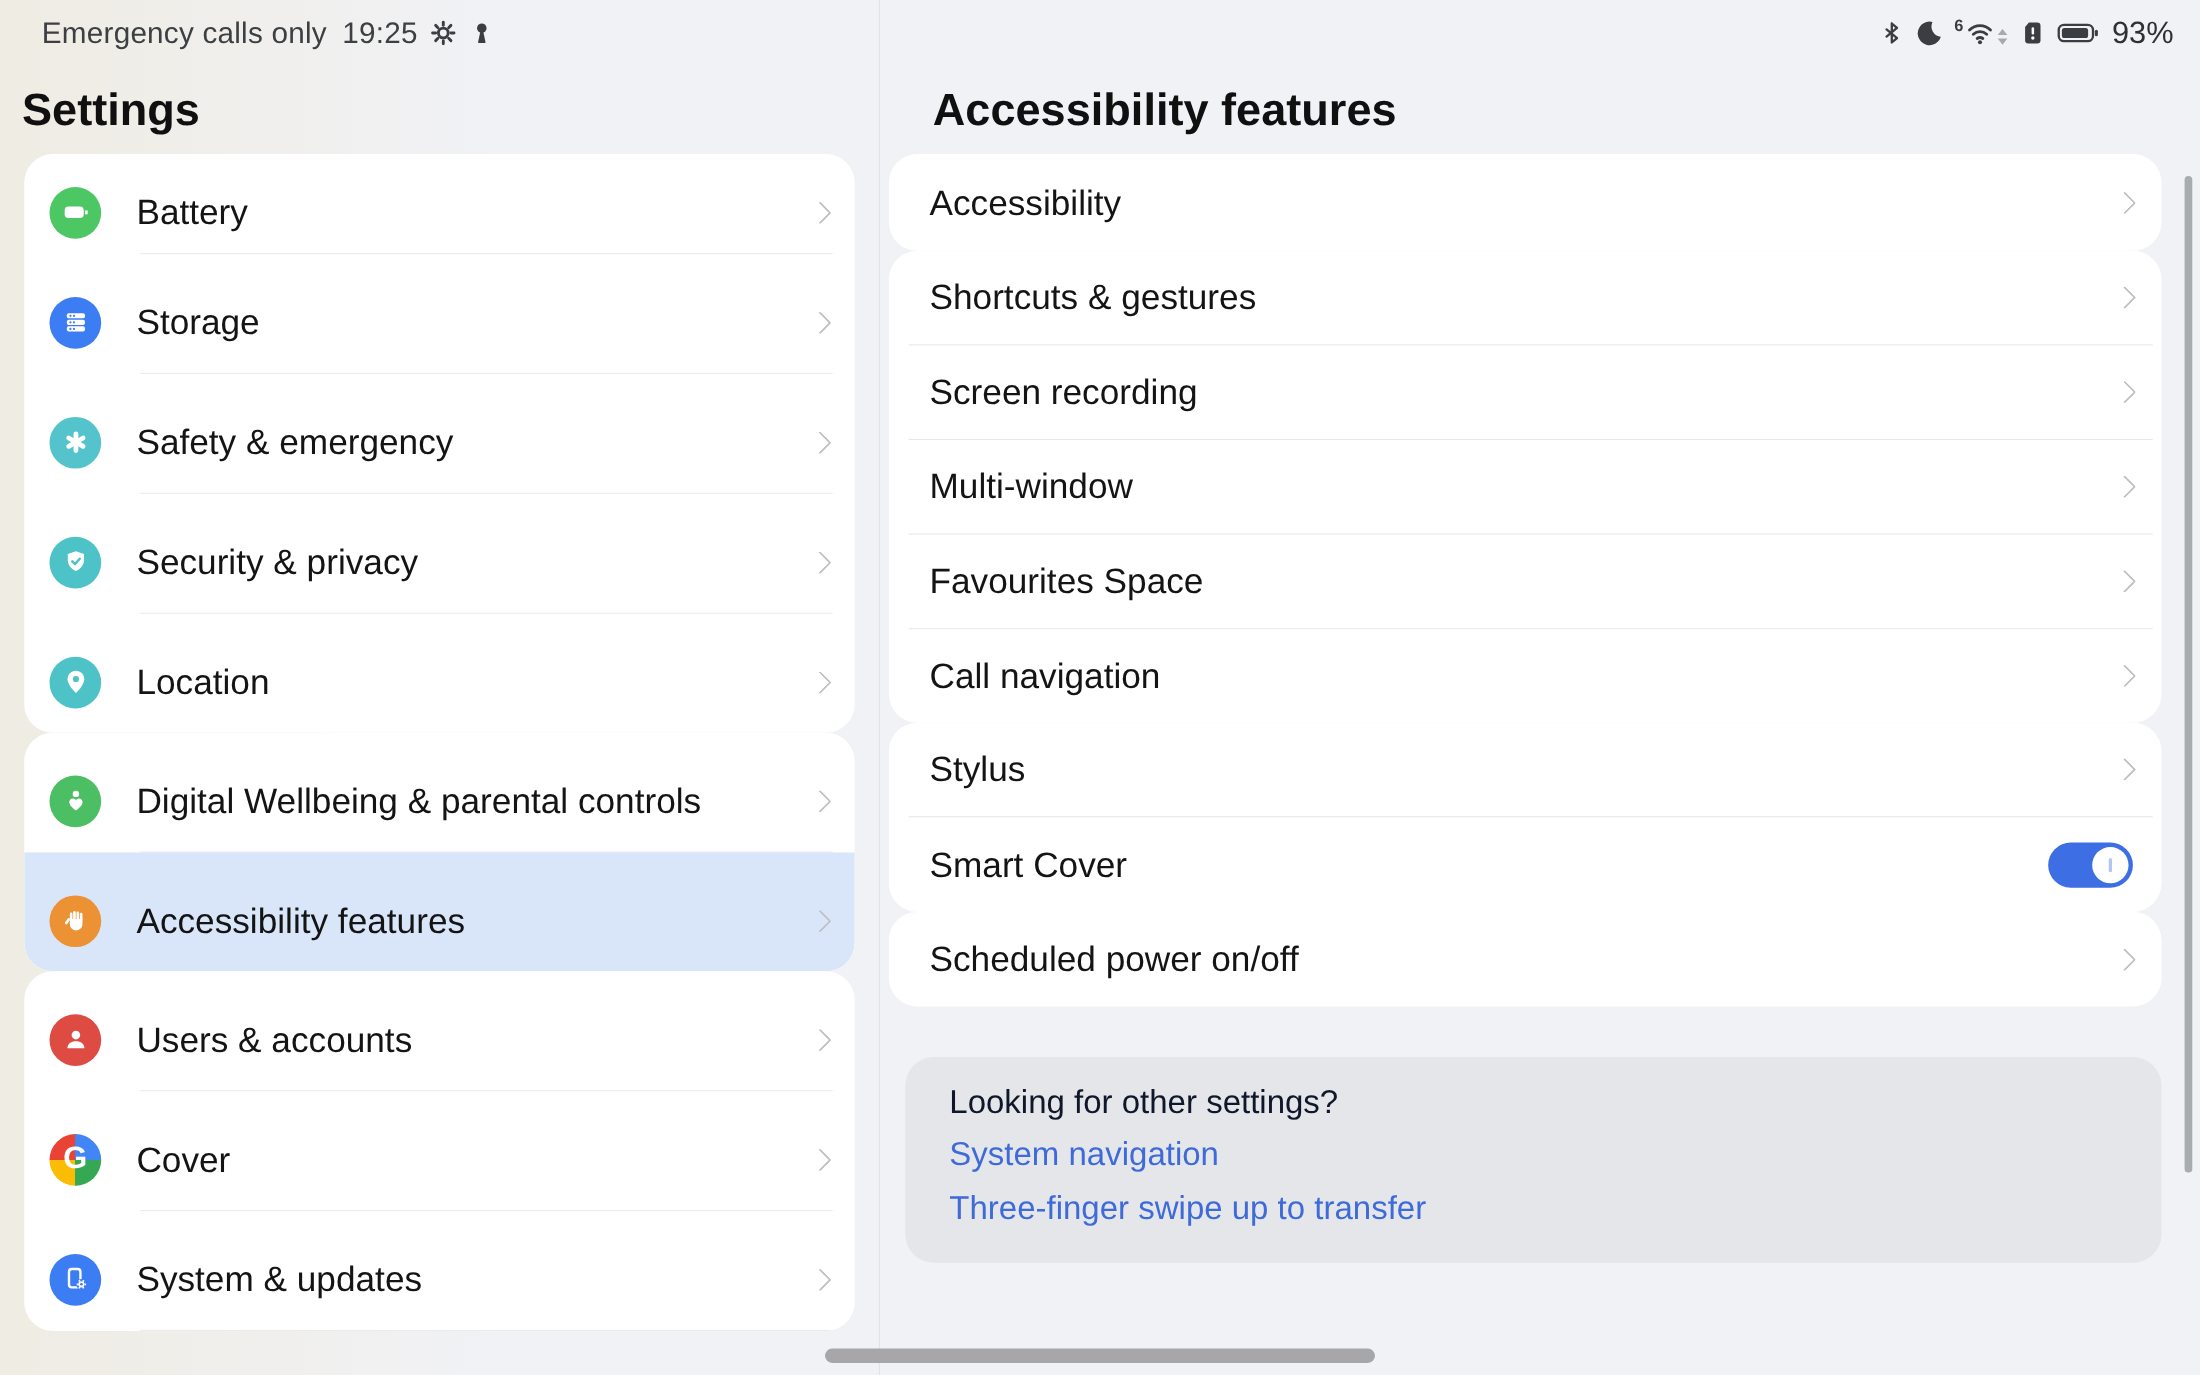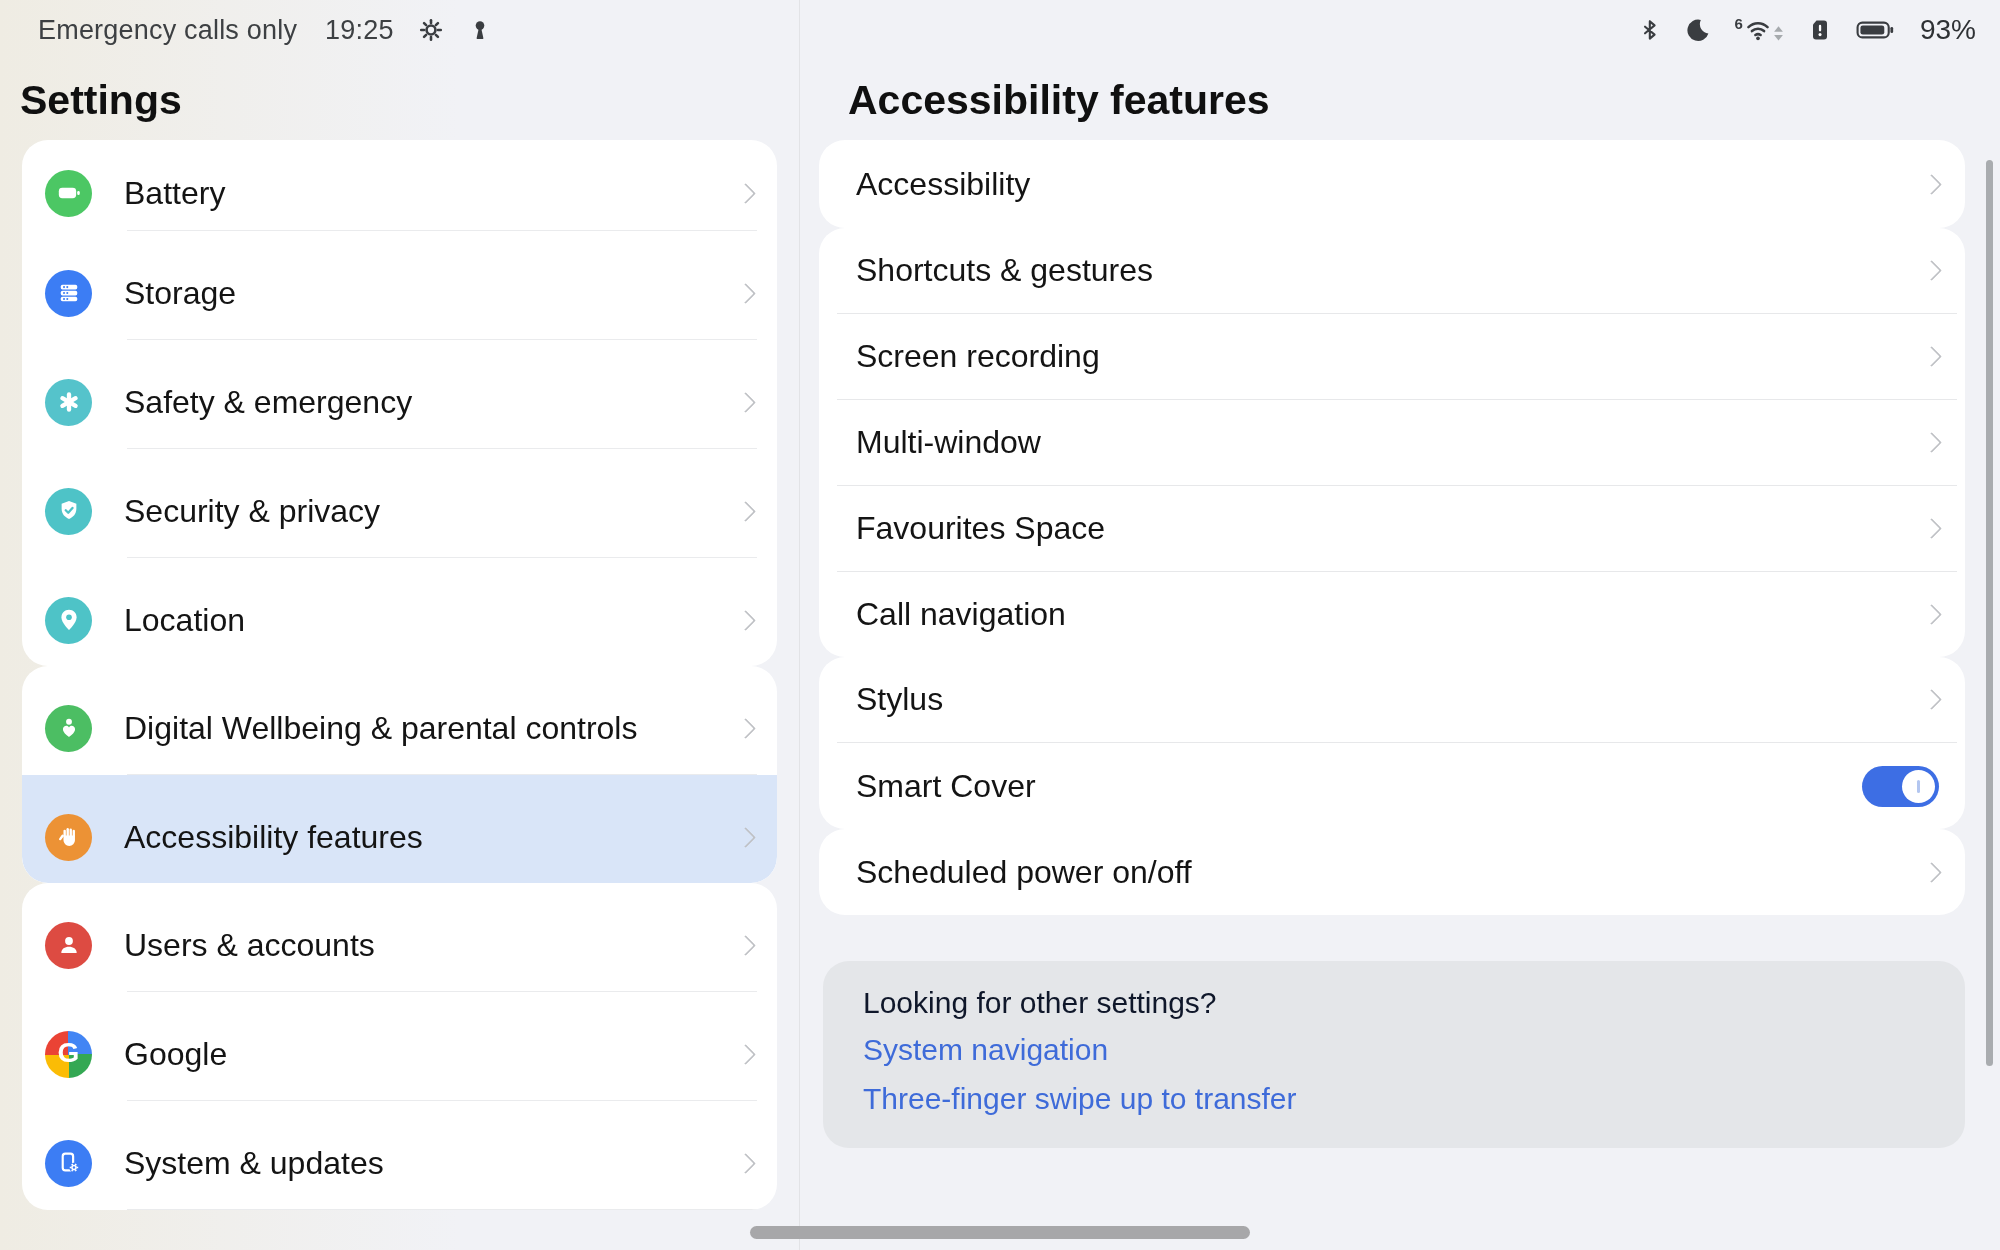--- a/index.html
+++ b/index.html
@@ -1,40 +1,40 @@
 <!DOCTYPE html>
 <html><head>
 <meta charset="utf-8">
 <style>
   html,body{margin:0;padding:0;}
   body{width:2000px;height:1250px;overflow:hidden;font-family:"Liberation Sans","DejaVu Sans",sans-serif;}
   .screen{position:relative;width:2000px;height:1250px;background:linear-gradient(90deg,#efece3 0px,#f1f2f6 460px);color:#141414;}
 
   
   .status-bar{position:absolute;left:0;top:0;width:2000px;height:60px;display:flex;align-items:center;justify-content:space-between;padding:0 24px 0 38px;box-sizing:border-box;}
-  .sb-left,.sb-right{display:flex;align-items:center;gap:24px;}
+  .sb-left,.sb-right{display:flex;align-items:center;gap:10px;}
   .sb-text{font-size:27px;color:#3d4043;letter-spacing:.2px;}
   .sb-time{font-size:27px;color:#3d4043;margin-left:4px;}
   .sb-ic{display:inline-flex;align-items:center;justify-content:center;}
   .wifi-group{display:flex;align-items:flex-start;gap:1px;}
   .wifi-six{font-size:15px;font-weight:700;color:#3a3d41;margin-top:-2px;}
   .pct{font-size:28px;color:#2e3134;margin-left:2px;}
 
   
   .left-pane{position:absolute;left:0;top:60px;width:799px;height:1190px;}
   .right-pane{position:absolute;left:800px;top:60px;width:1200px;height:1190px;}
   .pane-divider{position:absolute;left:799px;top:0;width:1px;height:1250px;background:#e2e3e6;}
   .pane-title{height:80px;display:flex;align-items:center;font-size:41px;font-weight:600;color:#101010;}
   .left-pane .pane-title{padding-left:20px;}
   .right-pane .pane-title{padding-left:48px;}
 
   
   .card{background:#ffffff;border-radius:26px;overflow:hidden;}
   .left-pane .card{margin:0 22px;}
-  .right-pane .card{margin:0 35px 0 19px;}
+  .right-pane .card{margin:0 35px 0 8px;}
   .row{display:flex;align-items:center;height:92px;padding:16px 24px 0 23px;position:relative;}
   .row.clip{height:74px;}
   .right-pane .row{height:85px;padding:0 26px 0 37px;}
   .right-pane .row.r88{height:88px;}
   .right-pane .row.r86{height:86px;}
   .row-label{font-size:32px;color:#141414;}
   .chev{width:13px;height:13px;border-top:2.6px solid #bfc1c5;border-right:2.6px solid #bfc1c5;transform:rotate(45deg);border-radius:2px;margin-left:auto;flex:none;}
   .divider{height:1px;background:#eaebed;margin:0 20px 0 105px;}
   .right-pane .divider{margin:0 8px 0 18px;background:#e7e8ea;}
   .row.selected{background:#d9e5f8;border-radius:0 0 26px 26px;}
@@ -253,21 +253,21 @@
             </svg>
         </span>
         <span class="row-label">Users &amp; accounts</span>
         <span class="chev"></span>
       </div>
       <div class="divider"></div>
       <div class="row">
         <span class="app-icon google-bg">
           <span class="g-letter">G</span>
         </span>
-        <span class="row-label">Google</span>
+        <span class="row-label">Cover</span>
         <span class="chev"></span>
       </div>
       <div class="divider"></div>
       <div class="row">
         <span class="app-icon" style="background-color: rgb(60, 125, 244);">
           <svg width="26" height="26" viewBox="0 0 24 24">
               <rect x="6.2" y="3.4" width="9.6" height="15.4" rx="2.4" fill="none" stroke="#fff" stroke-width="2"></rect>
               <circle cx="16.6" cy="16.2" r="4.4" fill="#3C7DF4"></circle>
               <circle cx="16.6" cy="16.2" r="2.6" fill="#fff"></circle>
               <circle cx="16.6" cy="16.2" r="1.1" fill="#3C7DF4"></circle>

